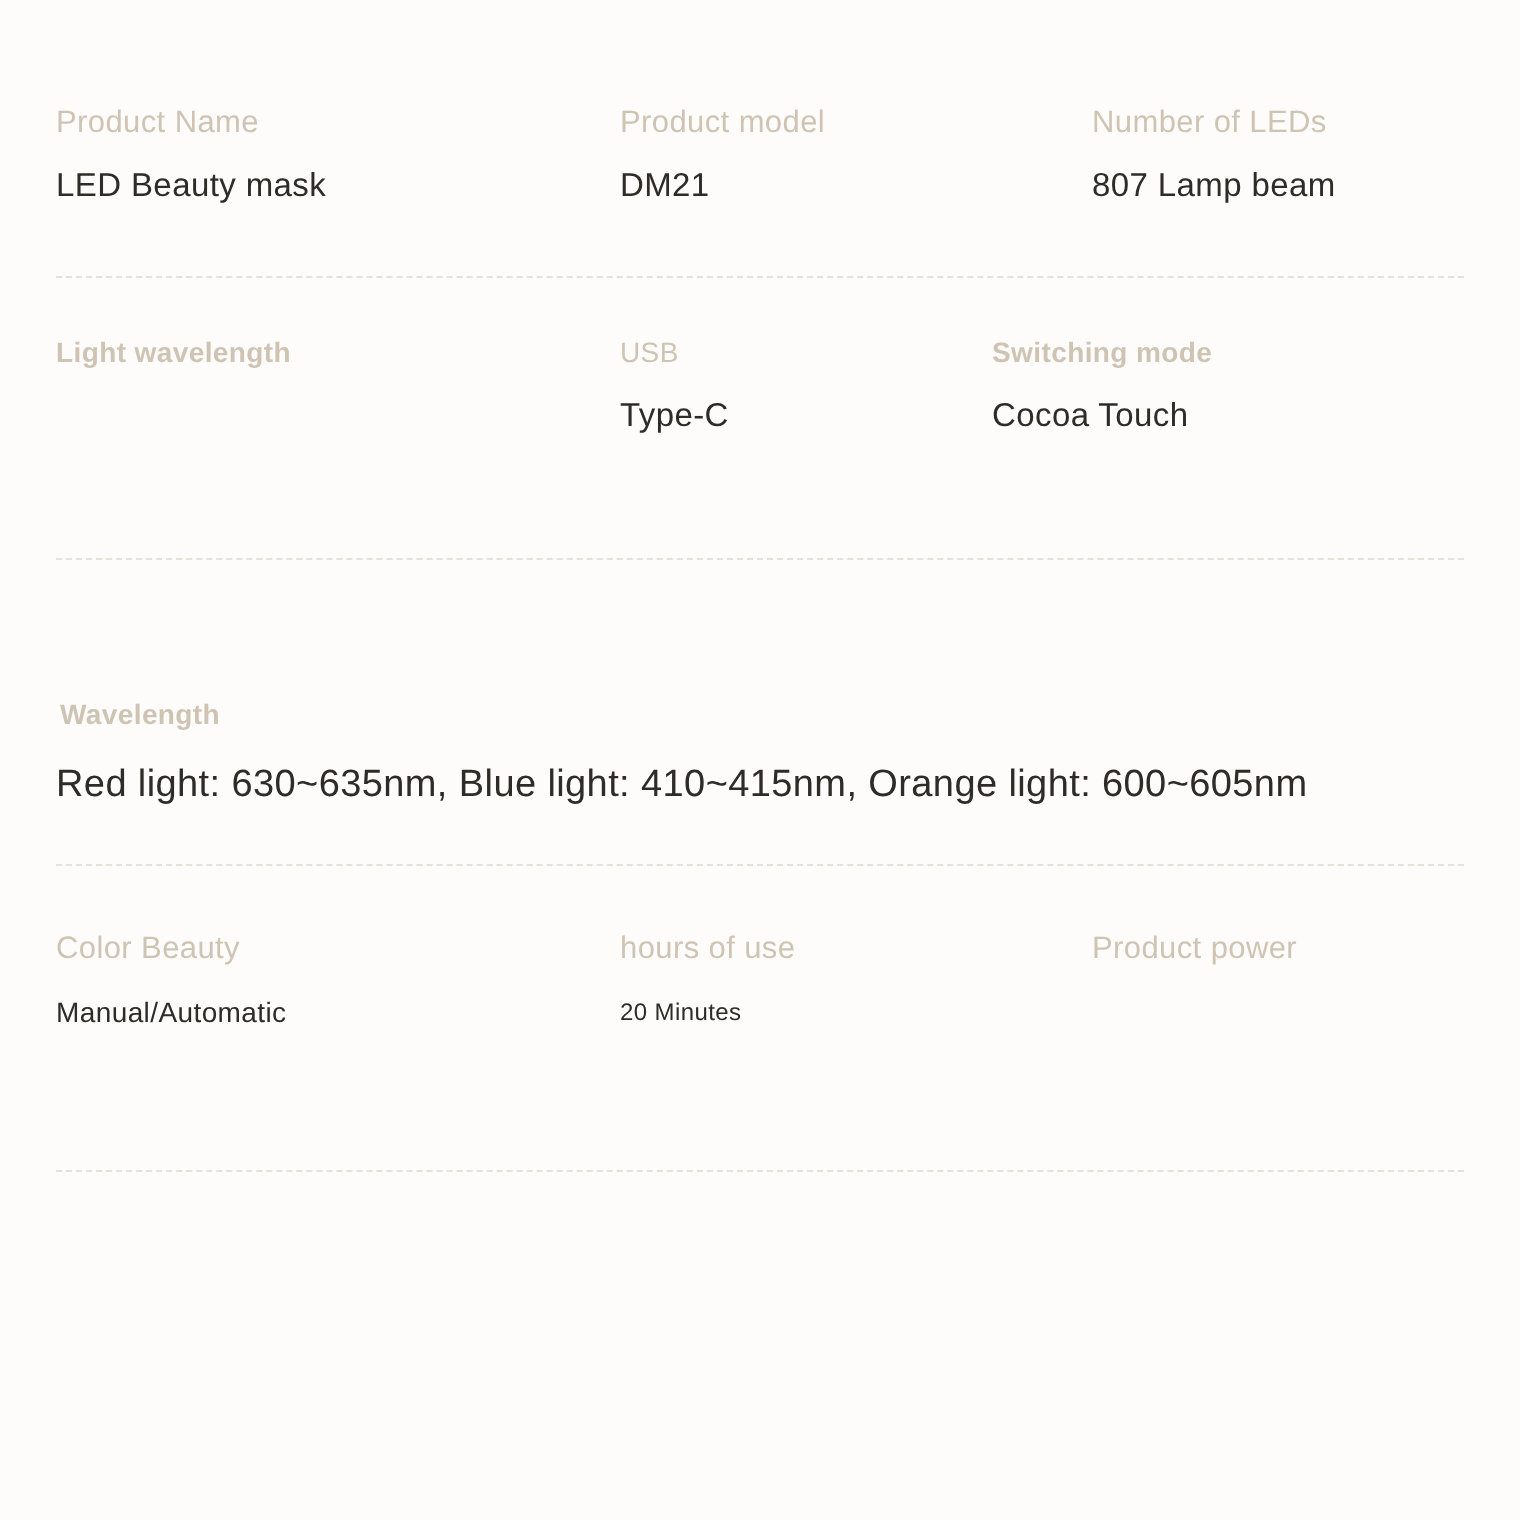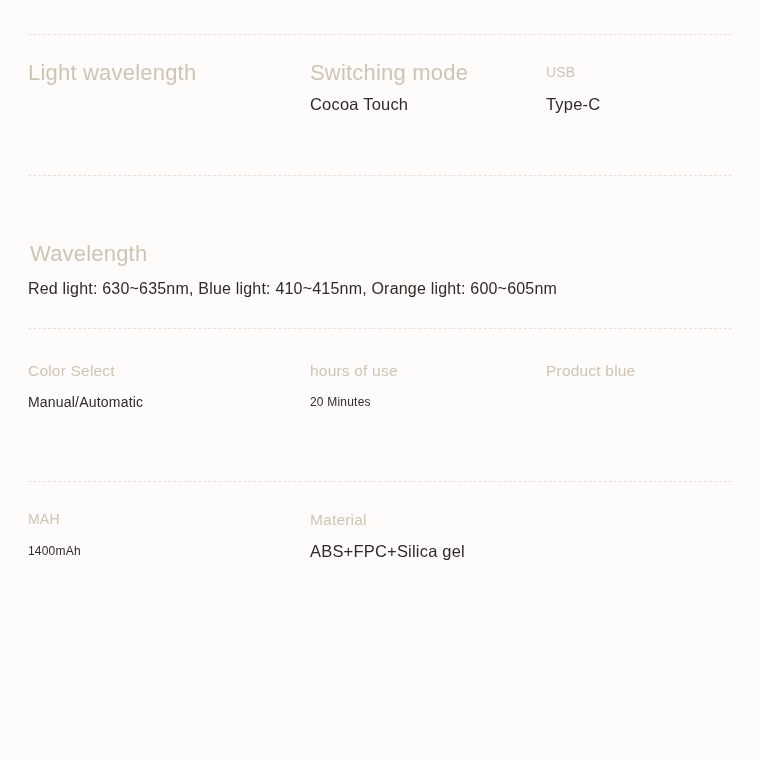--- a/index.html
+++ b/index.html
@@ -46,97 +46,101 @@
   .value {
     color: #2f2b26;
     font-size: 14px;
     line-height: 19px;
     letter-spacing: 0.2px;
     white-space: nowrap;
     margin-top: 13px;
   }
   .label.sm { font-size: 14px; }
   .value.sm { font-size: 12px; }
-  .label.lg { font-size: 22px; }
+  .label.lg { font-size: 14px; font-weight: bold; }
   .value.lg { font-size: 16.5px; }
 
   .divider {
     width: 704px;
     height: 0;
     border-top: 1px dashed #e6e1d8;
     margin: 0 0 0 0;
   }
 
   
   .row-a { padding-top: 18px; height: 104px; }
   .row-b { padding-top: 28px; height: 140px; }
   .row-c { padding-top: 32px; height: 152px; }
   .row-d { padding-top: 32px; height: 152px; }
   .row-e { padding-top: 28px; height: 130px; }
 
   .wave-label { margin-left: 2px; }
-  .wave-value { font-size: 16px; margin-top: 16px; margin-left: 0px; }
+  .wave-value { font-size: 19px; margin-top: 16px; margin-left: 0px; }
 </style>
 </head>
 <body>
 
 <div class="sheet">
 
+  <div class="spec-row row-a">
+    <div class="spec-grid">
+      <div class="cell c1">
+        <div class="label">Product Name</div>
+        <div class="value lg">LED Beauty mask</div>
+      </div>
+      <div class="cell c2">
+        <div class="label">Product model</div>
+        <div class="value lg">DM21</div>
+      </div>
+      <div class="cell c3">
+        <div class="label">Number of LEDs</div>
+        <div class="value lg">807 Lamp beam</div>
+      </div>
+    </div>
+  </div>
   <div class="divider"></div>
 
   <div class="spec-row row-b">
     <div class="spec-grid">
       <div class="cell c1">
         <div class="label lg">Light wavelength</div>
       </div>
+      <div class="cell c3">
+        <div class="label sm">USB</div>
+        <div class="value lg">Type-C</div>
+      </div>
       <div class="cell c2">
         <div class="label lg">Switching mode</div>
         <div class="value lg">Cocoa Touch</div>
-      </div>
-      <div class="cell c3">
-        <div class="label sm">USB</div>
-        <div class="value lg">Type-C</div>
       </div>
     </div>
   </div>
   <div class="divider"></div>
 
   <div class="spec-row row-c">
     <div class="spec-grid">
       <div class="cell full">
         <div class="label lg wave-label">Wavelength</div>
         <div class="value wave-value">Red light: 630~635nm, Blue light: 410~415nm, Orange light: 600~605nm</div>
       </div>
     </div>
   </div>
   <div class="divider"></div>
 
   <div class="spec-row row-d">
     <div class="spec-grid">
       <div class="cell c1">
-        <div class="label">Color Select</div>
+        <div class="label">Color Beauty</div>
         <div class="value">Manual/Automatic</div>
       </div>
       <div class="cell c2">
         <div class="label">hours of use</div>
         <div class="value sm">20 Minutes</div>
       </div>
       <div class="cell c3">
-        <div class="label">Product blue</div>
+        <div class="label">Product power</div>
       </div>
     </div>
   </div>
   <div class="divider"></div>
 
-  <div class="spec-row row-e">
-    <div class="spec-grid">
-      <div class="cell c1">
-        <div class="label sm">MAH</div>
-        <div class="value sm">1400mAh</div>
-      </div>
-      <div class="cell c2">
-        <div class="label">Material</div>
-        <div class="value lg">ABS+FPC+Silica gel</div>
-      </div>
-    </div>
-  </div>
 
 </div>
 
 </body></html>

